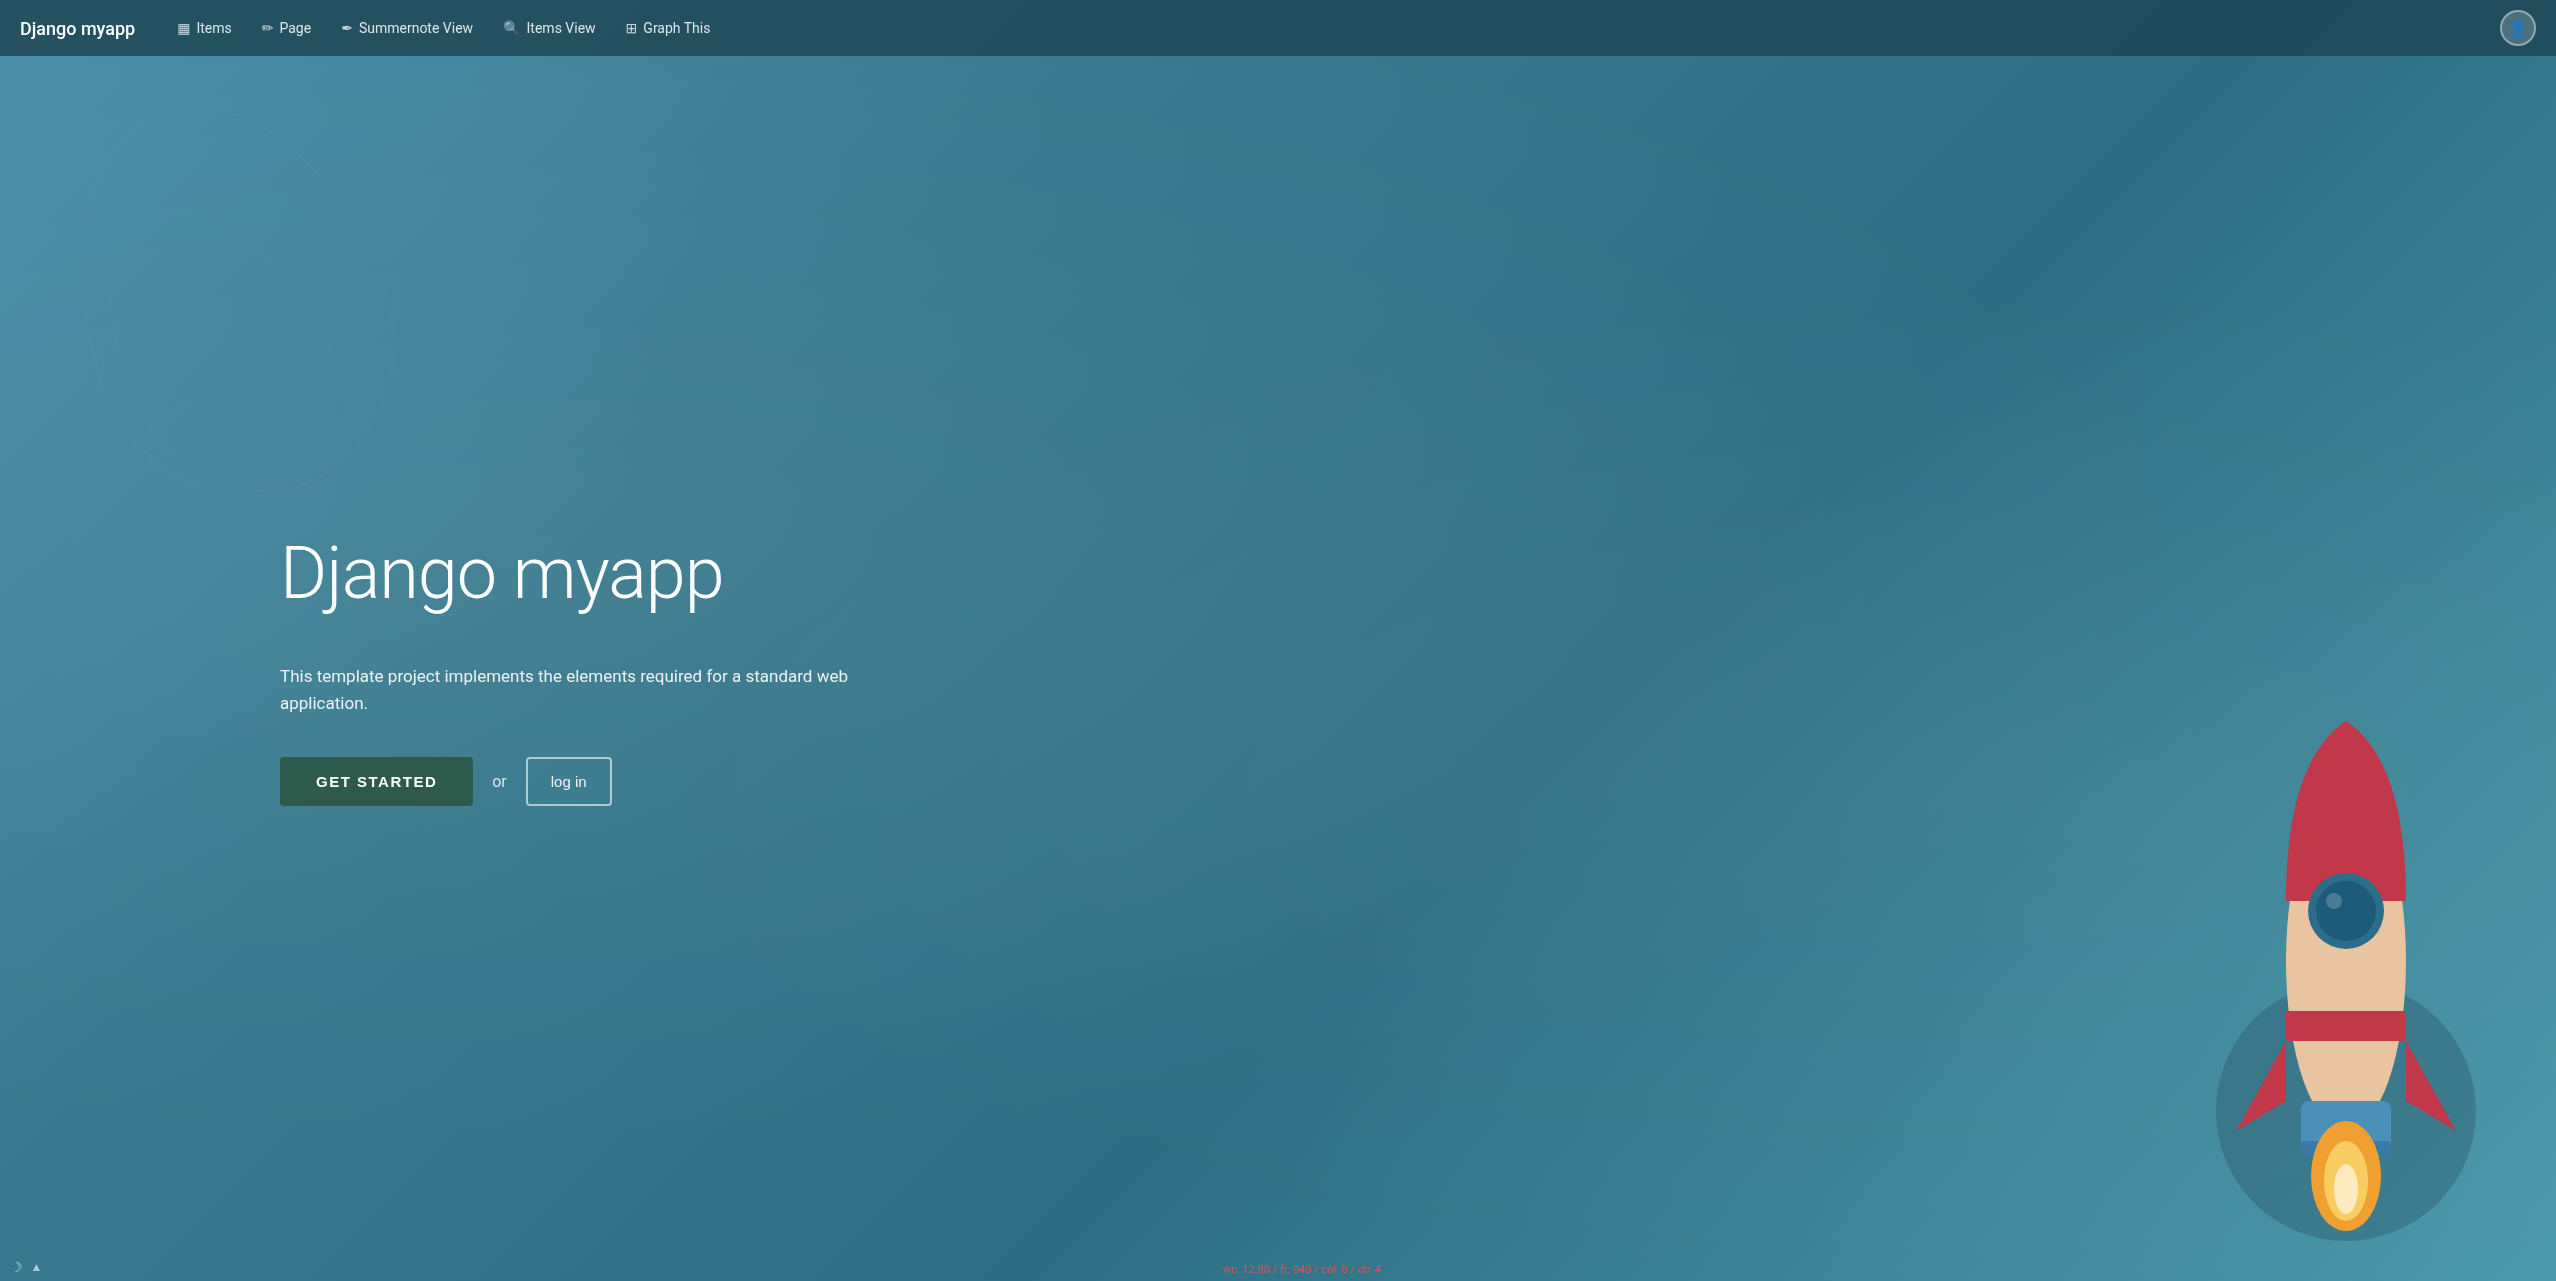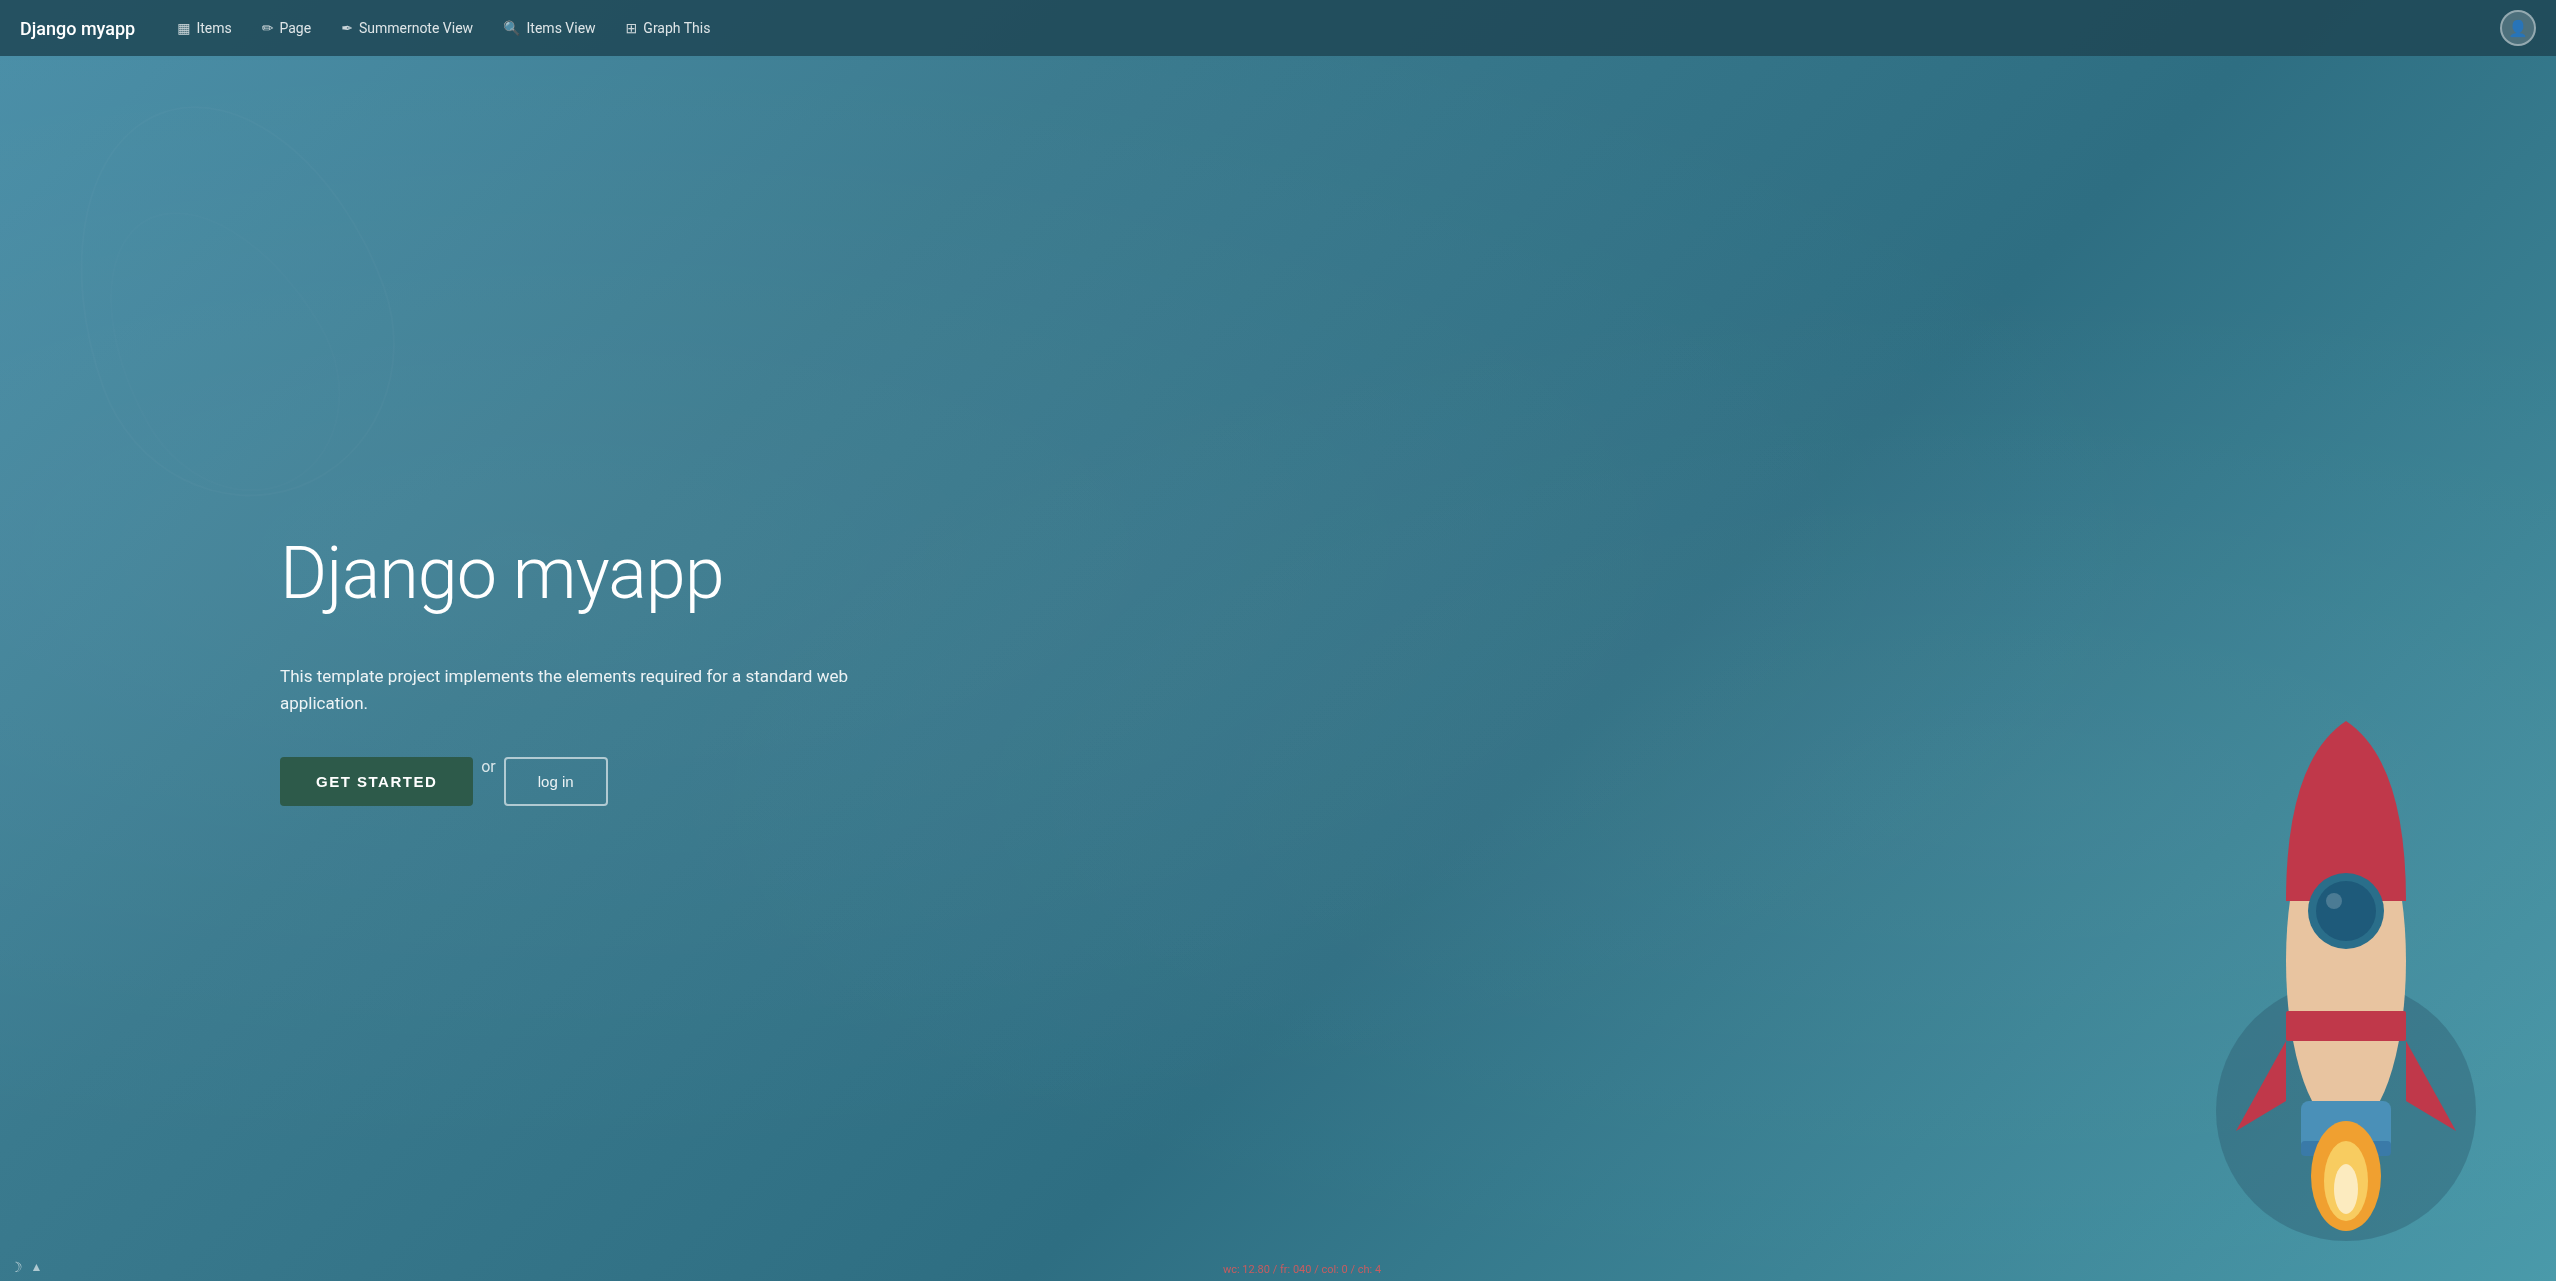--- a/index.html
+++ b/index.html
@@ -135,21 +135,22 @@
     .hero-description {
       font-size: 17px;
       color: rgba(255,255,255,0.9);
       line-height: 1.6;
       max-width: 600px;
       margin-bottom: 40px;
     }
 
     .hero-actions {
       display: flex;
-      gap: 8px;
+      align-items: center;
+      gap: 19px;
     }
 
     .btn-get-started {
       background: #2d5a4a;
       color: white;
       border: none;
       padding: 16px 36px;
       font-size: 15px;
       font-weight: 600;
       letter-spacing: 1.5px;
@@ -161,21 +162,21 @@
 
     .btn-or {
       color: rgba(255,255,255,0.8);
       font-size: 16px;
     }
 
     .btn-login {
       background: transparent;
       color: rgba(255,255,255,0.9);
       border: 2px solid rgba(255,255,255,0.6);
-      padding: 14px 32px;
+      padding: 14px 23px;
       font-size: 15px;
       border-radius: 4px;
       cursor: pointer;
       transition: all 0.2s;
     }
 
     
     .rocket-container {
       position: absolute;
       right: 60px;

